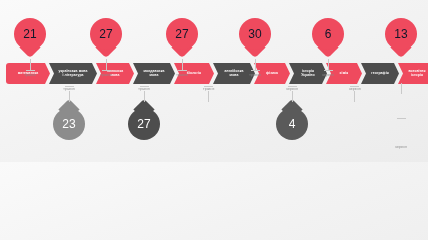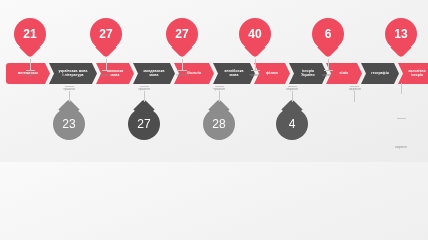--- a/index.html
+++ b/index.html
@@ -46,21 +46,21 @@
   .pin-wrap{position:absolute;top:18px;display:flex;flex-direction:column;align-items:center;}
   .pin{
     position:relative;width:32px;height:32px;border-radius:50% 50% 50% 50%;
     background:#ef4a5e;display:flex;align-items:center;justify-content:center;
   }
   .pin::after{
     content:"";position:absolute;left:50%;top:70%;
     width:15px;height:15px;background:#ef4a5e;
     transform:translateX(-50%) rotate(45deg);border-radius:0 0 4px 0;z-index:-1;
   }
-  .pin-num{font-size:12px;color:#ffffff;font-weight:700;position:relative;z-index:2;}
+  .pin-num{font-size:12px;color:#0f172a;font-weight:400;position:relative;z-index:2;}
   .pin-stem{width:1px;height:11px;background:#c9c9c9;margin-top:9px;}
   .pin-tick{width:9px;height:1px;background:#c9c9c9;}
   .pin-month{font-size:3.4px;color:#8b8b8b;margin-top:1.5px;letter-spacing:.1px;}
 
   
   .drop-wrap{position:absolute;top:84px;display:flex;flex-direction:column;align-items:center;}
   .drop-month{font-size:3.4px;color:#8b8b8b;letter-spacing:.1px;}
   .drop-tick{width:9px;height:1px;background:#c9c9c9;margin-top:1.5px;}
   .drop-stem{width:1px;height:11px;background:#c9c9c9;}
   .drop{
@@ -141,21 +141,21 @@
       <div class="pin-wrap" style="left: 166px;">
         <div class="pin">
           <span class="pin-num">27</span>
         </div>
         <div class="pin-stem"></div>
         <div class="pin-tick"></div>
         <div class="pin-month">травня</div>
       </div>
       <div class="pin-wrap" style="left: 239px;">
         <div class="pin">
-          <span class="pin-num">40</span>
+          <span class="pin-num">30</span>
         </div>
         <div class="pin-stem"></div>
         <div class="pin-tick"></div>
         <div class="pin-month">травня</div>
       </div>
       <div class="pin-wrap" style="left: 312px;">
         <div class="pin">
           <span class="pin-num">6</span>
         </div>
         <div class="pin-stem"></div>
@@ -185,23 +185,20 @@
         <div class="drop-month">травня</div>
         <div class="drop-stem"></div>
         <div class="drop" style="background:#4d4d4d">
           <span class="drop-num">27</span>
         </div>
       </div>
       <div class="drop-wrap" style="left: 203px;">
         <div class="drop-tick"></div>
         <div class="drop-month">травня</div>
         <div class="drop-stem"></div>
-        <div class="drop" style="background:#8c8c8c">
-          <span class="drop-num">28</span>
-        </div>
       </div>
       <div class="drop-wrap" style="left: 276px;">
         <div class="drop-tick"></div>
         <div class="drop-month">червня</div>
         <div class="drop-stem"></div>
         <div class="drop" style="background:#5a5a5a">
           <span class="drop-num">4</span>
         </div>
       </div>
       <div class="drop-wrap" style="left: 349px;">

